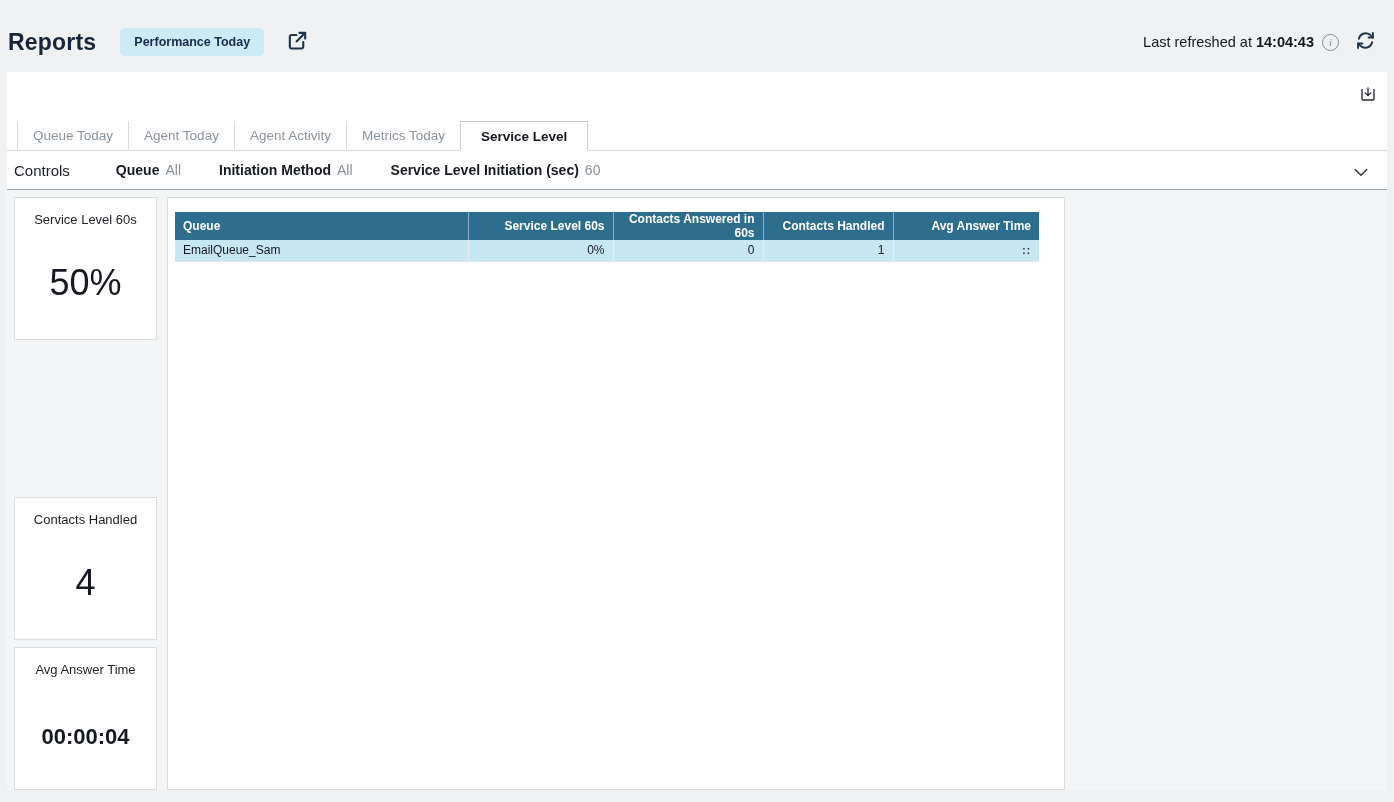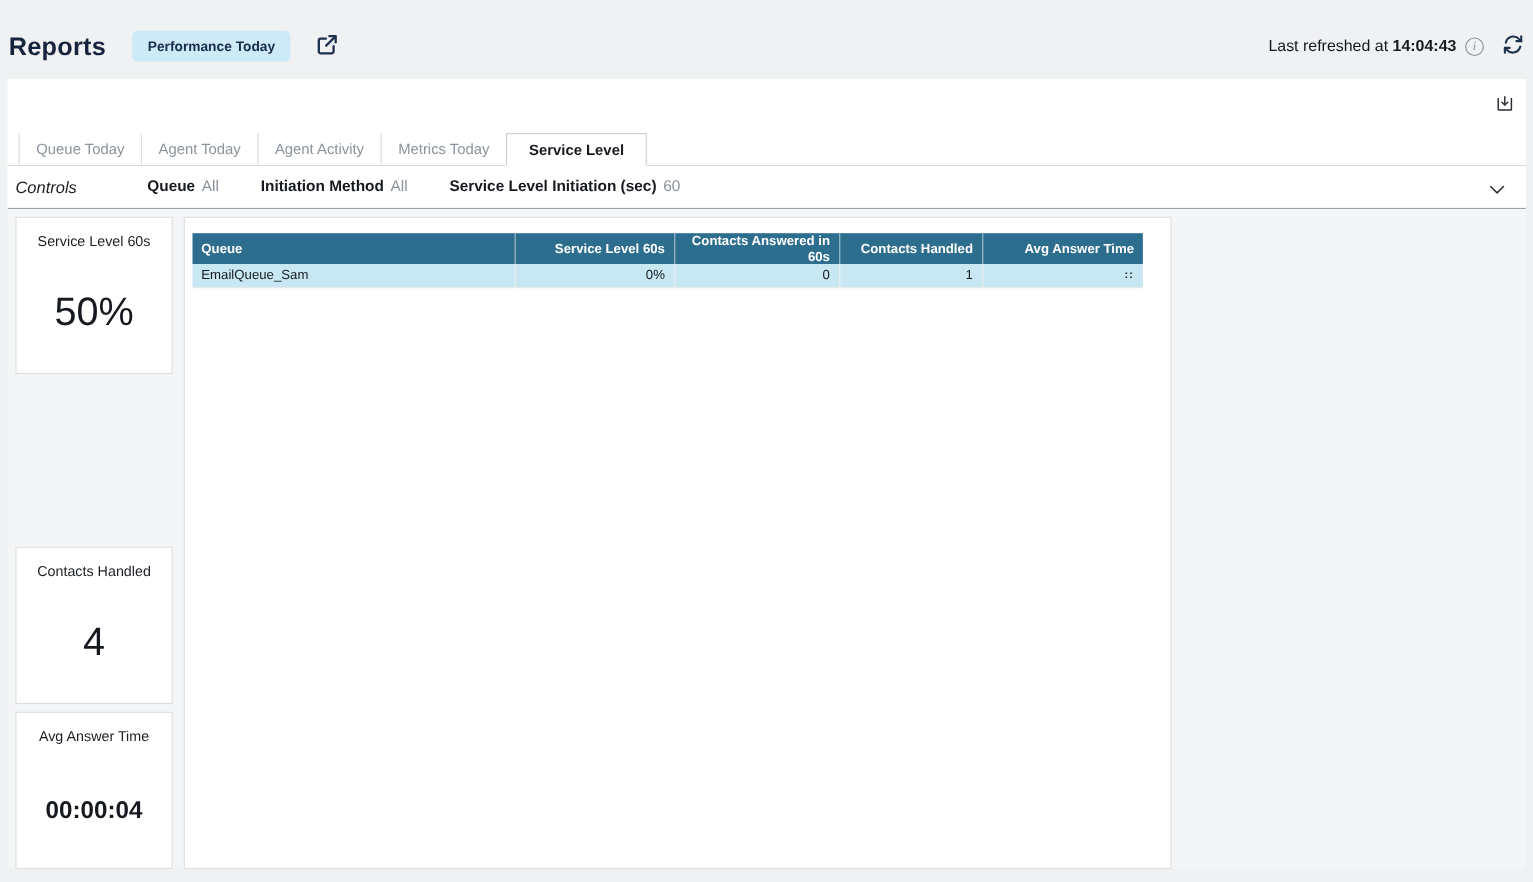--- a/index.html
+++ b/index.html
@@ -8,21 +8,21 @@
     font-family: "Liberation Sans", sans-serif;
     background: #f0f1f2;
     color: #16191f;
     position: relative;
   }
 
   
   .header {
     position: absolute; top: 0; left: 0; right: 0; height: 84px;
     display: flex; align-items: center;
-    padding: 0 8px 0 8px;
+    padding: 0 18px 0 8px;
   }
   .page-title { font-size: 23px; font-weight: 800; color: #16243d; letter-spacing: .2px; }
   .badge {
     margin-left: 24px;
     background: #cdeaf7; color: #172b4d;
     font-size: 12.5px; font-weight: 700;
     padding: 7px 14px; border-radius: 5px;
     cursor: pointer; white-space: nowrap;
   }
   .iconbtn {
@@ -67,21 +67,21 @@
     margin-bottom: -1px; padding: 13px 20px;
   }
 
   .controls {
     position: absolute; left: 0; right: 0; top: 79px; height: 39px;
     display: flex; align-items: center;
     padding-left: 7px;
     border-bottom: 1px solid #99a3a9;
     background: #ffffff;
   }
-  .controls-title { font-size: 15px; color: #1b1f23; margin-right: 64px; font-style: italic; }
+  .controls-title { font-size: 15px; color: #1b1f23; margin-right: 46px; }
   .control { margin-right: 38px; cursor: pointer; white-space: nowrap; }
   .clabel { font-weight: 700; font-size: 14px; color: #16191f; }
   .cval { color: #8a939b; font-size: 14px; margin-left: 6px; }
   .chev-btn { position: absolute; right: 16px; top: 11px; }
 
   
   .sheet {
     position: absolute; left: 7px; right: 7px; top: 190px; height: 600px;
     background: #f4f5f7;
   }

